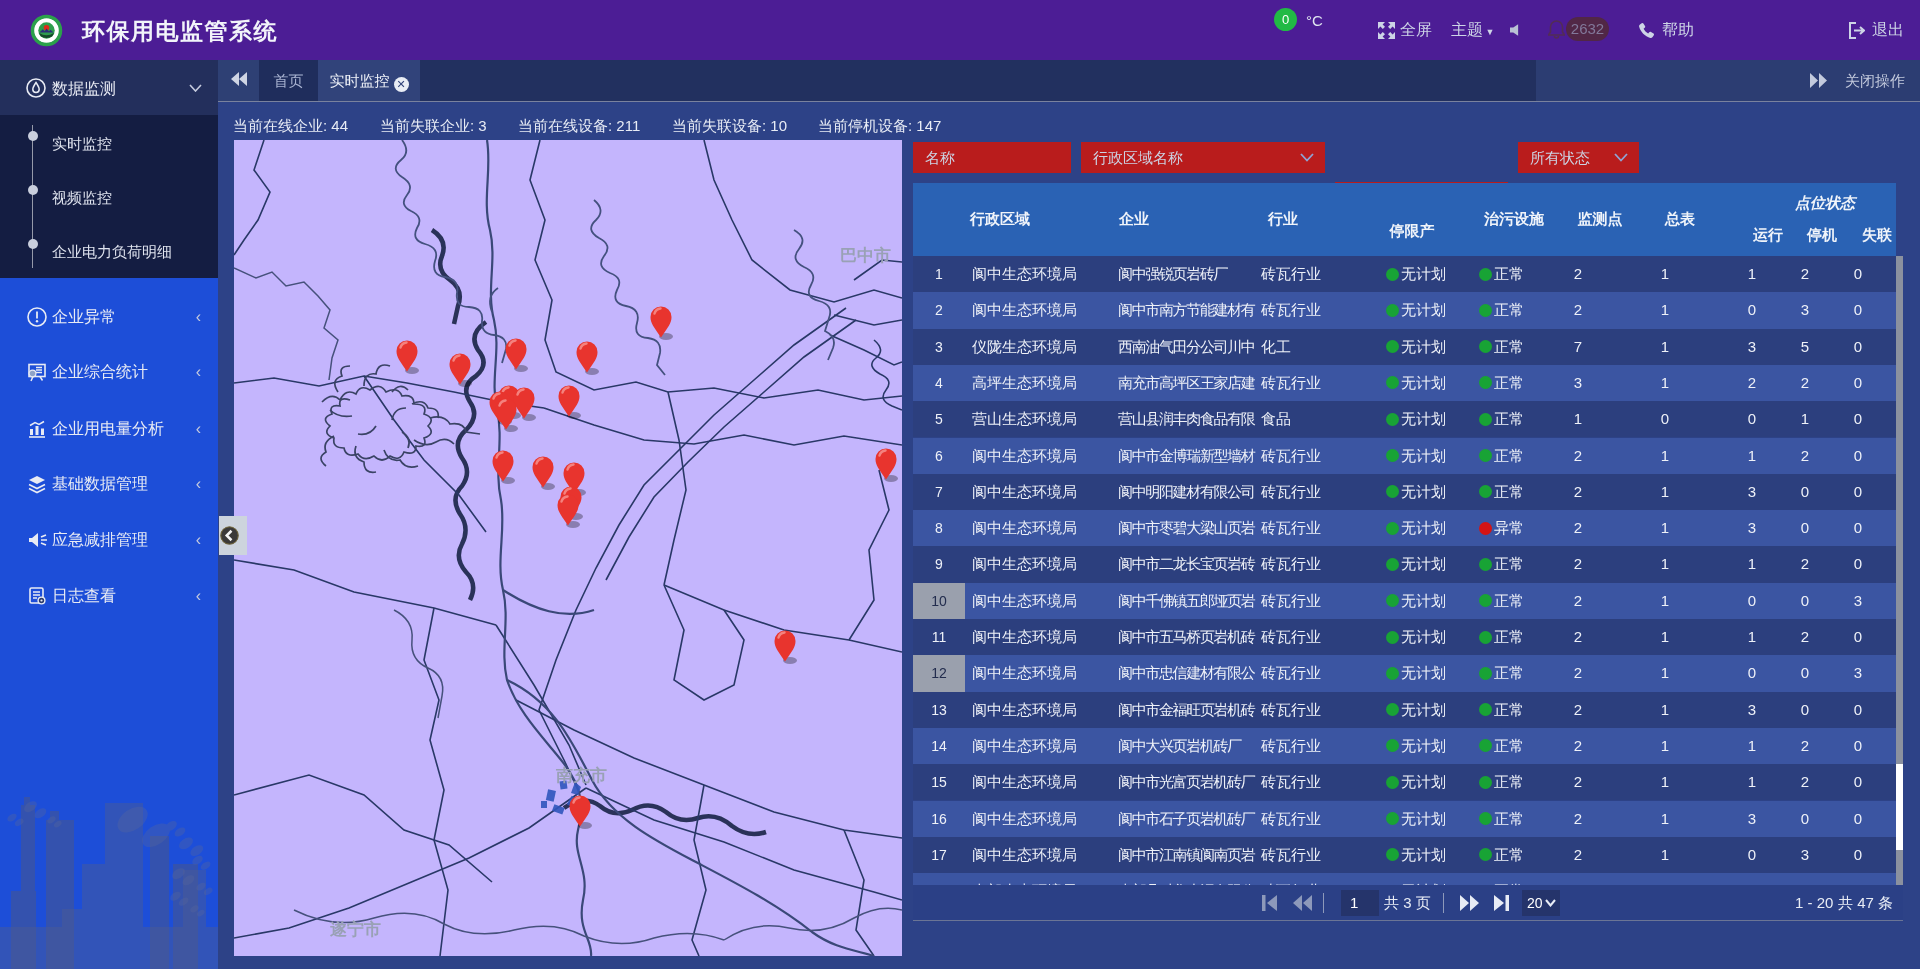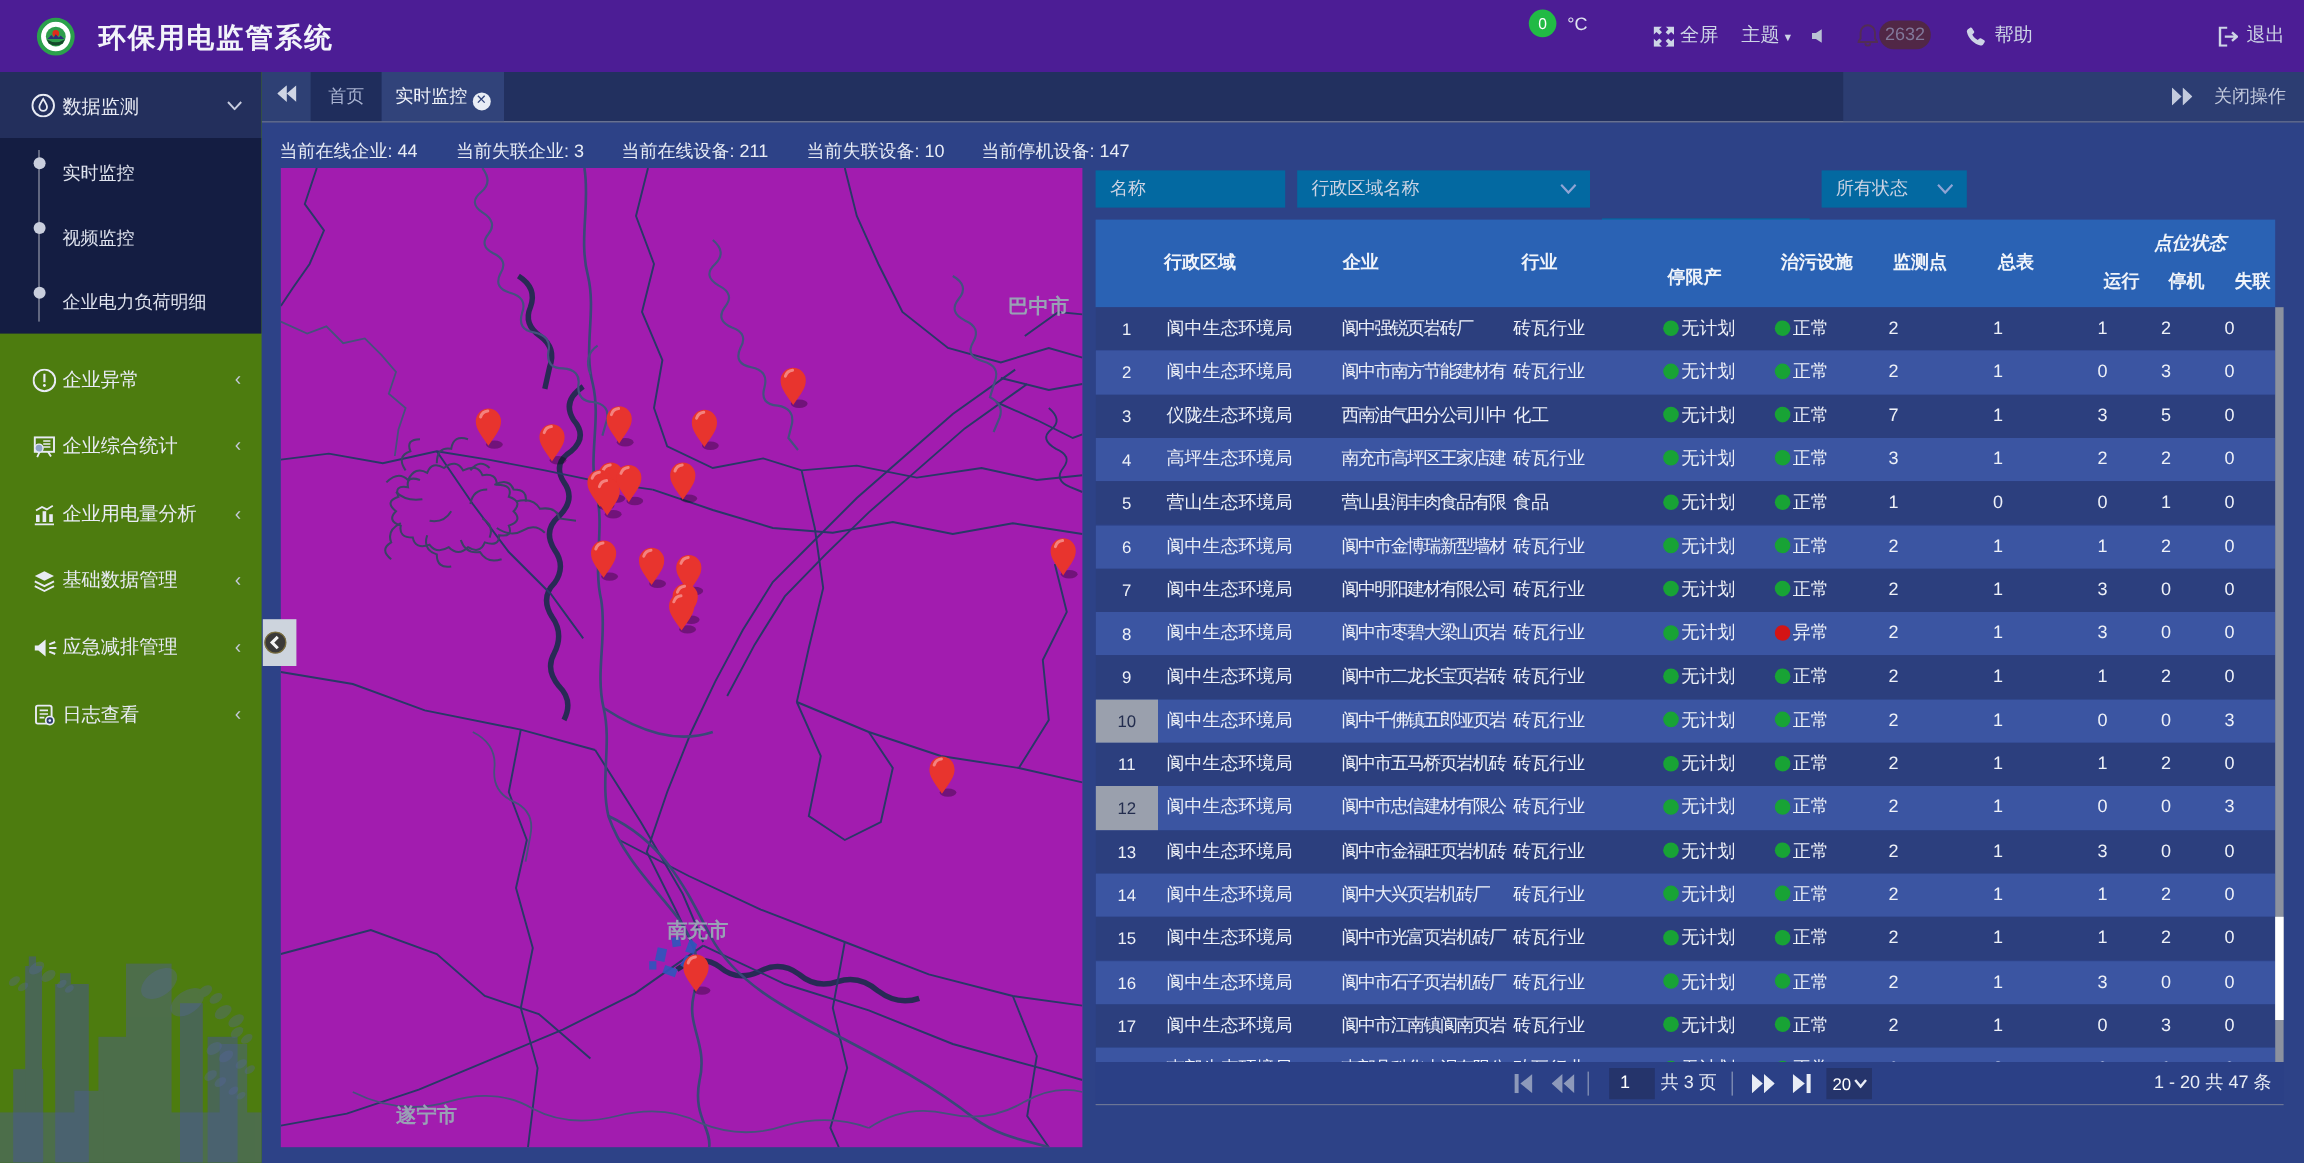--- a/index.html
+++ b/index.html
@@ -9,43 +9,43 @@
 .abs { position:absolute; }
 
 #header { position:absolute; left:0; top:0; width:1920px; height:60px; background:#4c1d95; z-index:30; }
 #logo { position:absolute; left:30px; top:14px; width:33px; height:33px; }
 #title { position:absolute; left:82px; top:16px; font-size:23px; font-weight:bold; color:#f2f4fa; letter-spacing:1.5px; }
 .hitem { position:absolute; top:0; height:60px; line-height:60px; color:#cdd4e6; font-size:16px; }
 #datetime { left:1128px; font-size:14.5px; color:#dfe4f0; letter-spacing:0.2px; }
 #tempbadge { position:absolute; left:1274px; top:8px; width:23px; height:23px; border-radius:50%; background:#21ba45; color:#fff; font-size:13px; text-align:center; line-height:23px; }
 #tempc { position:absolute; left:1306px; top:12px; color:#dfe4f0; font-size:15px; }
 
-#sidebar { position:absolute; left:0; top:60px; width:218px; height:909px; background:#4d7c0f; z-index:20; overflow:hidden; }
+#sidebar { position:absolute; left:0; top:60px; width:218px; height:909px; background:#1d4ed8; z-index:20; overflow:hidden; }
 #grp-head { position:absolute; left:0; top:0; width:218px; height:55px; background:#232f5c; }
 #submenu { position:absolute; left:0; top:55px; width:218px; height:163px; background:#141d42; }
 #submenu .vline { position:absolute; left:32px; top:10px; width:1px; height:143px; background:rgba(255,255,255,0.55); }
 .subdot { position:absolute; left:27.5px; width:10px; height:10px; border-radius:50%; background:#c9cedd; }
 .subtxt { position:absolute; left:52px; color:#dfe3ee; font-size:15px; }
 .mitem { position:absolute; left:0; width:218px; height:40px; color:#e8ebf4; font-size:16px; }
 .mitem .txt { position:absolute; left:52px; top:50%; transform:translateY(-50%); }
 .mitem svg.mic { position:absolute; left:27px; top:50%; transform:translateY(-50%); }
 .chev { position:absolute; right:17px; top:50%; transform:translateY(-50%); color:#c6cbde; font-size:16px; }
 
 #tabbar { position:absolute; left:218px; top:60px; width:1702px; height:42px; background:#22305f; border-bottom:1px solid #79829e; z-index:10; }
 .tabbk { position:absolute; left:0; top:0; width:41px; height:41px; background:#2e4074; color:#cfd5e4; text-align:center; line-height:41px; }
 .tab1 { position:absolute; left:41px; top:0; width:59px; height:41px; background:#1f2d5c; color:#aab4d2; text-align:center; line-height:41px; font-size:15px; }
 .tab2 { position:absolute; left:100px; top:0; width:102px; height:41px; background:#31437a; color:#eef1f8; text-align:center; line-height:41px; font-size:15px; }
 #closeops { position:absolute; right:15px; top:0; height:41px; line-height:41px; color:#c3cadd; font-size:15px; }
 
 .stat { position:absolute; top:117px; color:#e8ecf5; font-size:15px; z-index:5; }
 
-#map { position:absolute; left:234px; top:140px; width:668px; height:816px; background:#a21caf; z-index:5; }
+#map { position:absolute; left:234px; top:140px; width:668px; height:816px; background:#c4b5fd; z-index:5; }
 #collapse { position:absolute; left:219px; top:516px; width:28px; height:39px; background:#cdd4dd; z-index:25; }
 
-.finput { position:absolute; top:142px; height:31px; background:#0369a1; color:#ccd3e3; font-size:15px; line-height:31px; padding-left:12px; z-index:6; }
+.finput { position:absolute; top:142px; height:31px; background:#b91c1c; color:#ccd3e3; font-size:15px; line-height:31px; padding-left:12px; z-index:6; }
 .fcaret { position:absolute; top:11px; }
 #thead { position:absolute; left:913px; top:183px; width:983px; height:73px; background:#2a62b4; z-index:6; }
 .hlbl { position:absolute; color:#f0f4fa; font-size:15px; font-weight:bold; transform:translate(-50%,-50%); white-space:nowrap; }
 #tbody { position:absolute; left:913px; top:256px; width:983px; height:629px; overflow:hidden; z-index:6; }
 .trow { position:absolute; left:0; width:983px; height:36.3px; }
 .rodd { background:#2c3f7e; }
 .reven { background:#3b55a2; }
 .c { position:absolute; top:0; height:36.3px; line-height:36.3px; color:#eef1f8; font-size:15px; white-space:nowrap; overflow:hidden; }
 .c0 { left:0; width:52px; text-align:center; font-size:14px; }
 .c0.selidx { background:#9aa0ad; color:#232d4e; }

